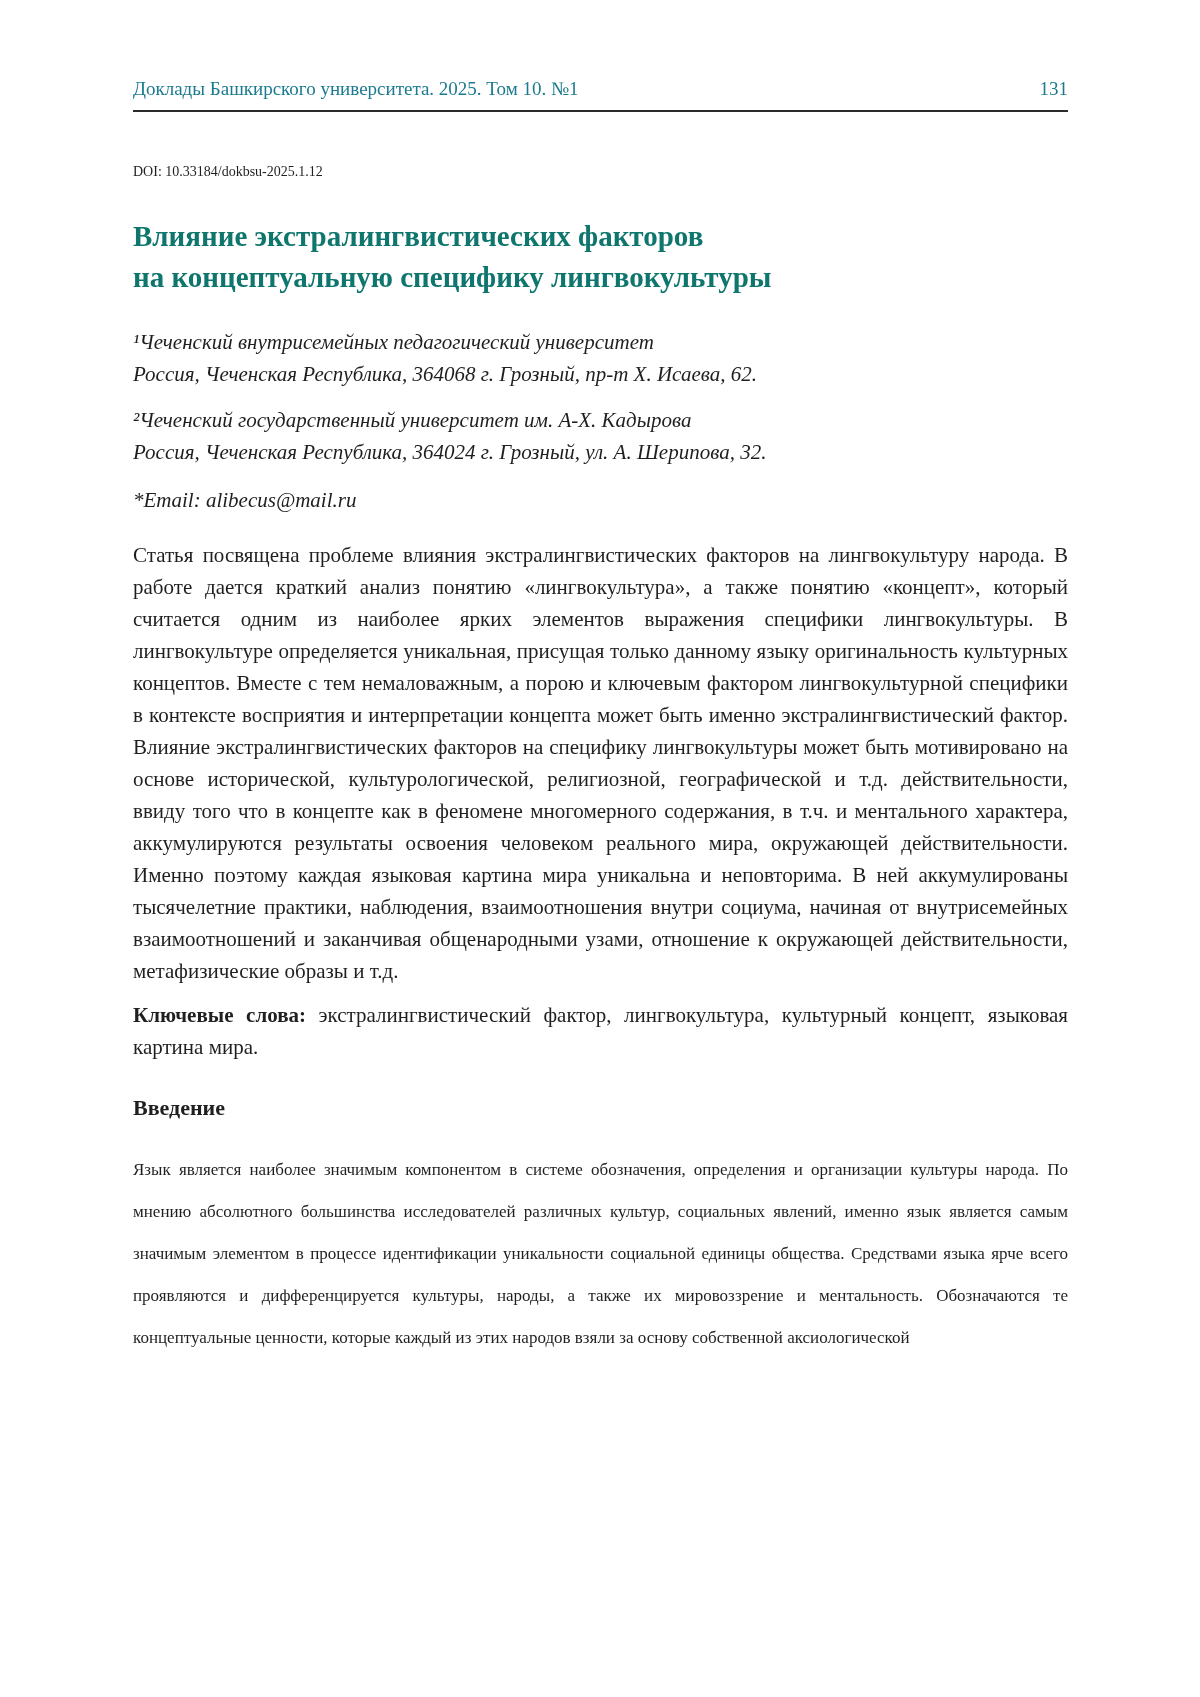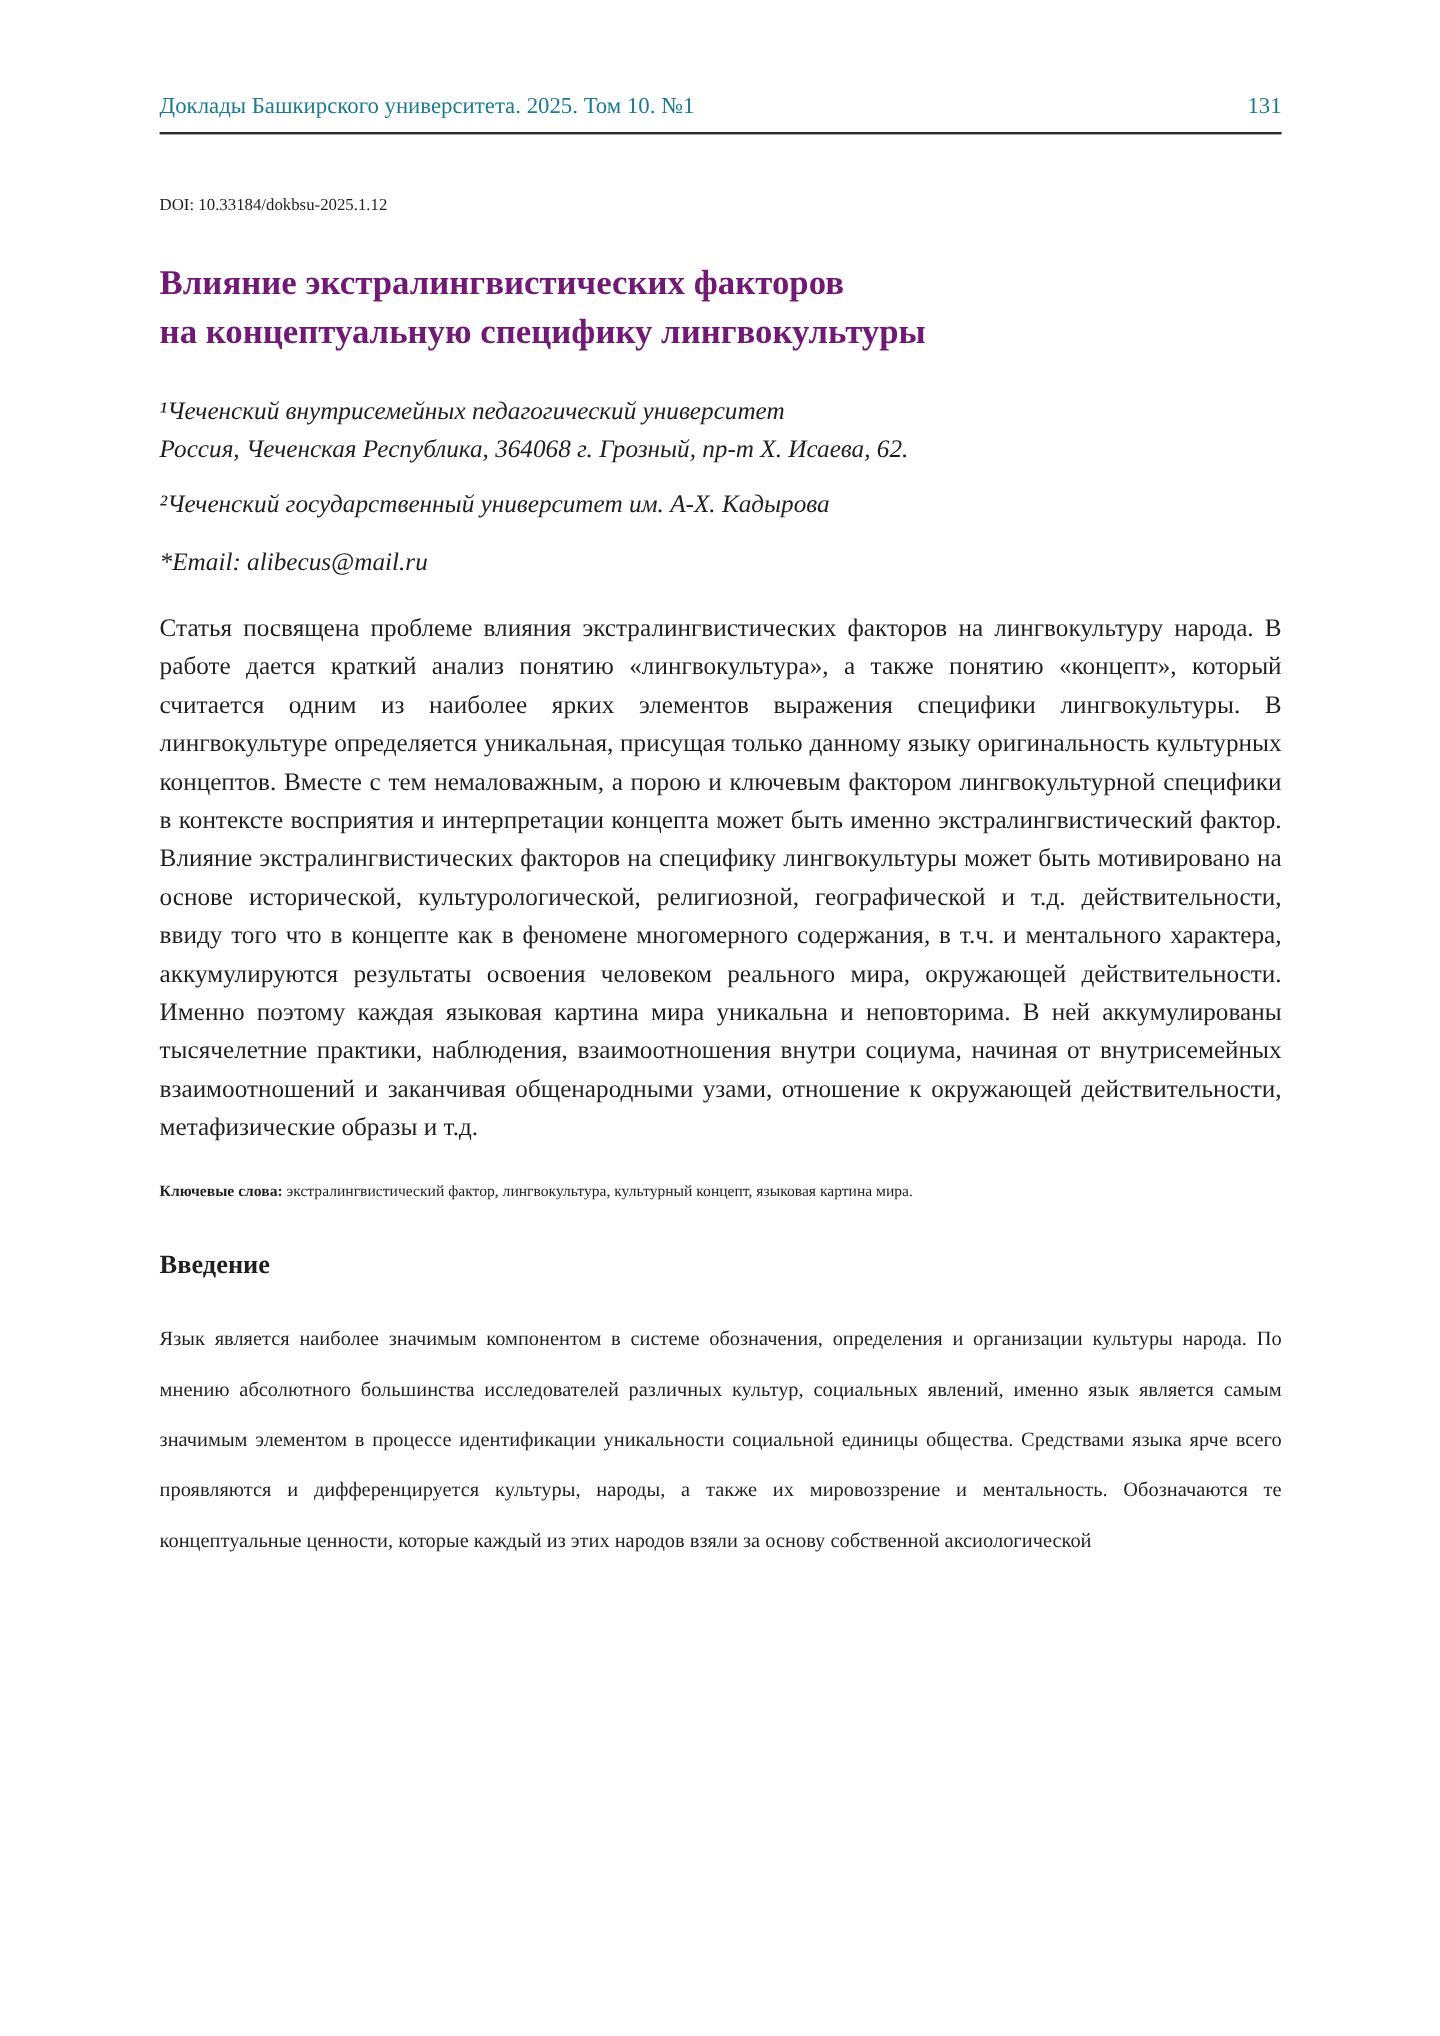--- a/index.html
+++ b/index.html
@@ -36,21 +36,21 @@
   }
   .doi {
     margin-top: 52px;
     font-size: 14px;
   }
   .title {
     margin-top: 36px;
     font-size: 29px;
     font-weight: bold;
     line-height: 41px;
-    color: #701a75;
+    color: #0f766e;
   }
   .authors {
     margin-top: 34px;
     font-size: 22px;
     font-weight: bold;
   }
   .affiliation {
     margin-top: 28px;
     font-style: italic;
     font-size: 21px;
@@ -64,22 +64,22 @@
     font-style: italic;
     font-size: 21px;
   }
   .abstract {
     margin-top: 26px;
     font-size: 21px;
     line-height: 32px;
     text-align: justify;
   }
   .keywords {
-    margin-top: 22px;
-    font-size: 13px;
+    margin-top: 12px;
+    font-size: 21px;
     line-height: 32px;
     text-align: justify;
   }
   .keywords .kw-label { font-weight: bold; }
   .section-heading {
     margin-top: 32px;
     font-size: 22px;
     font-weight: bold;
   }
   .body-paragraph {
@@ -109,20 +109,21 @@
   </h1>
 
 
   <div class="affiliation">
     <span>¹Чеченский внутрисемейных педагогический университет</span><br>
     <span>Россия, Чеченская Республика, 364068 г. Грозный, пр-т Х. Исаева, 62.</span>
   </div>
 
   <div class="affiliation">
     <span>²Чеченский государственный университет им. А-Х. Кадырова</span><br>
+    <span>Россия, Чеченская Республика, 364024 г. Грозный, ул. А. Шерипова, 32.</span>
   </div>
 
   <p class="email">*Email: alibecus@mail.ru</p>
 
   <p class="abstract">Статья посвящена проблеме влияния экстралингвистических факторов на лингвокультуру народа. В работе дается краткий анализ понятию «лингвокультура», а также понятию «концепт», который считается одним из наиболее ярких элементов выражения специфики лингвокультуры. В лингвокультуре определяется уникальная, присущая только данному языку оригинальность культурных концептов. Вместе с тем немаловажным, а порою и ключевым фактором лингвокультурной специфики в контексте восприятия и интерпретации концепта может быть именно экстралингвистический фактор. Влияние экстралингвистических факторов на специфику лингвокультуры может быть мотивировано на основе исторической, культурологической, религиозной, географической и т.д. действительности, ввиду того что в концепте как в феномене многомерного содержания, в т.ч. и ментального характера, аккумулируются результаты освоения человеком реального мира, окружающей действительности. Именно поэтому каждая языковая картина мира уникальна и неповторима. В ней аккумулированы тысячелетние практики, наблюдения, взаимоотношения внутри социума, начиная от внутрисемейных взаимоотношений и заканчивая общенародными узами, отношение к окружающей действительности, метафизические образы и т.д.</p>
 
   <p class="keywords">
     <span class="kw-label">Ключевые слова:</span><span> экстралингвистический фактор, лингвокультура, культурный концепт, языковая картина мира.</span>
   </p>
 

